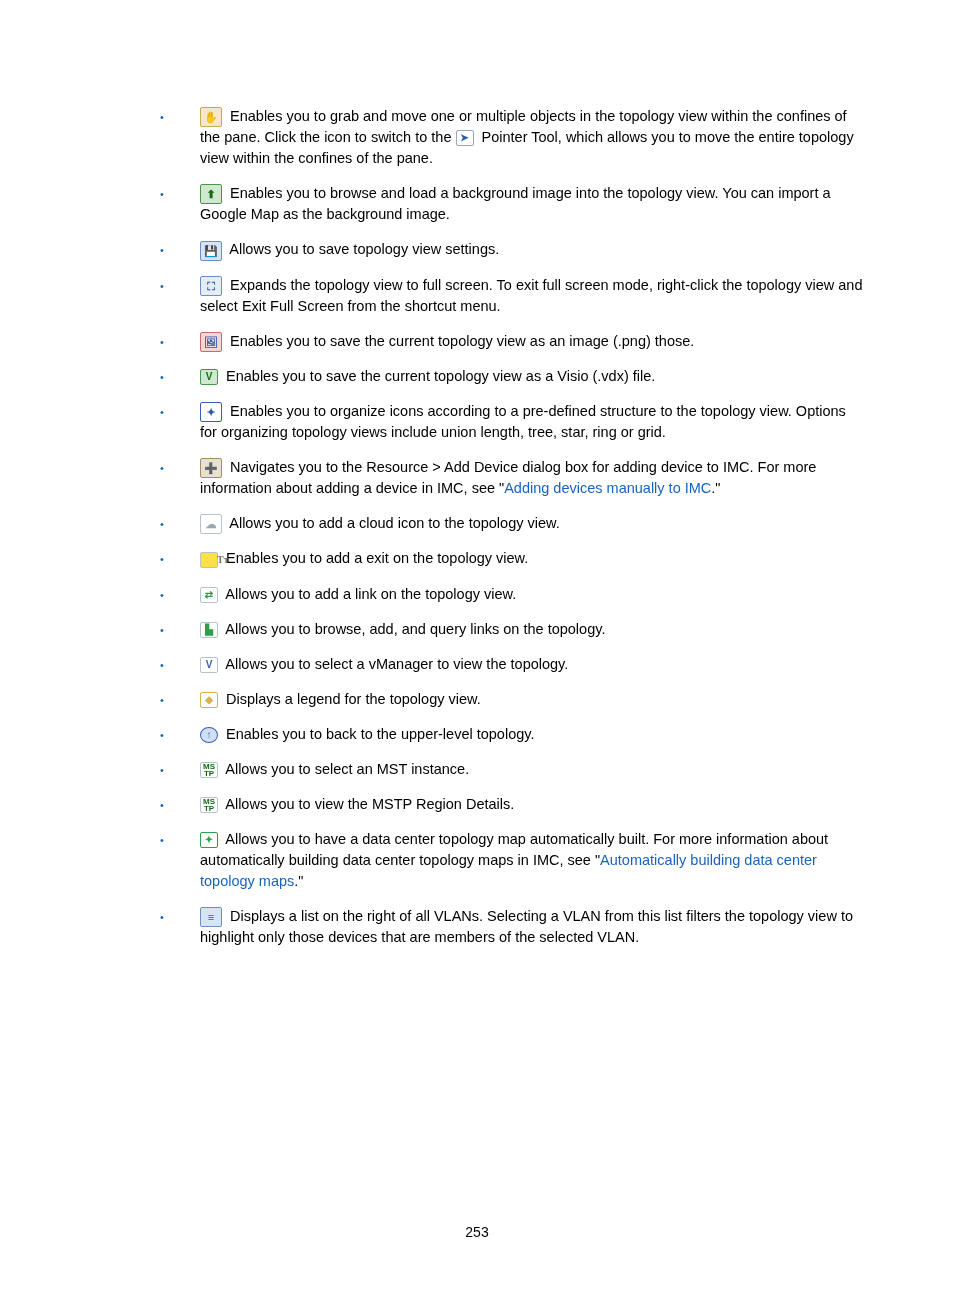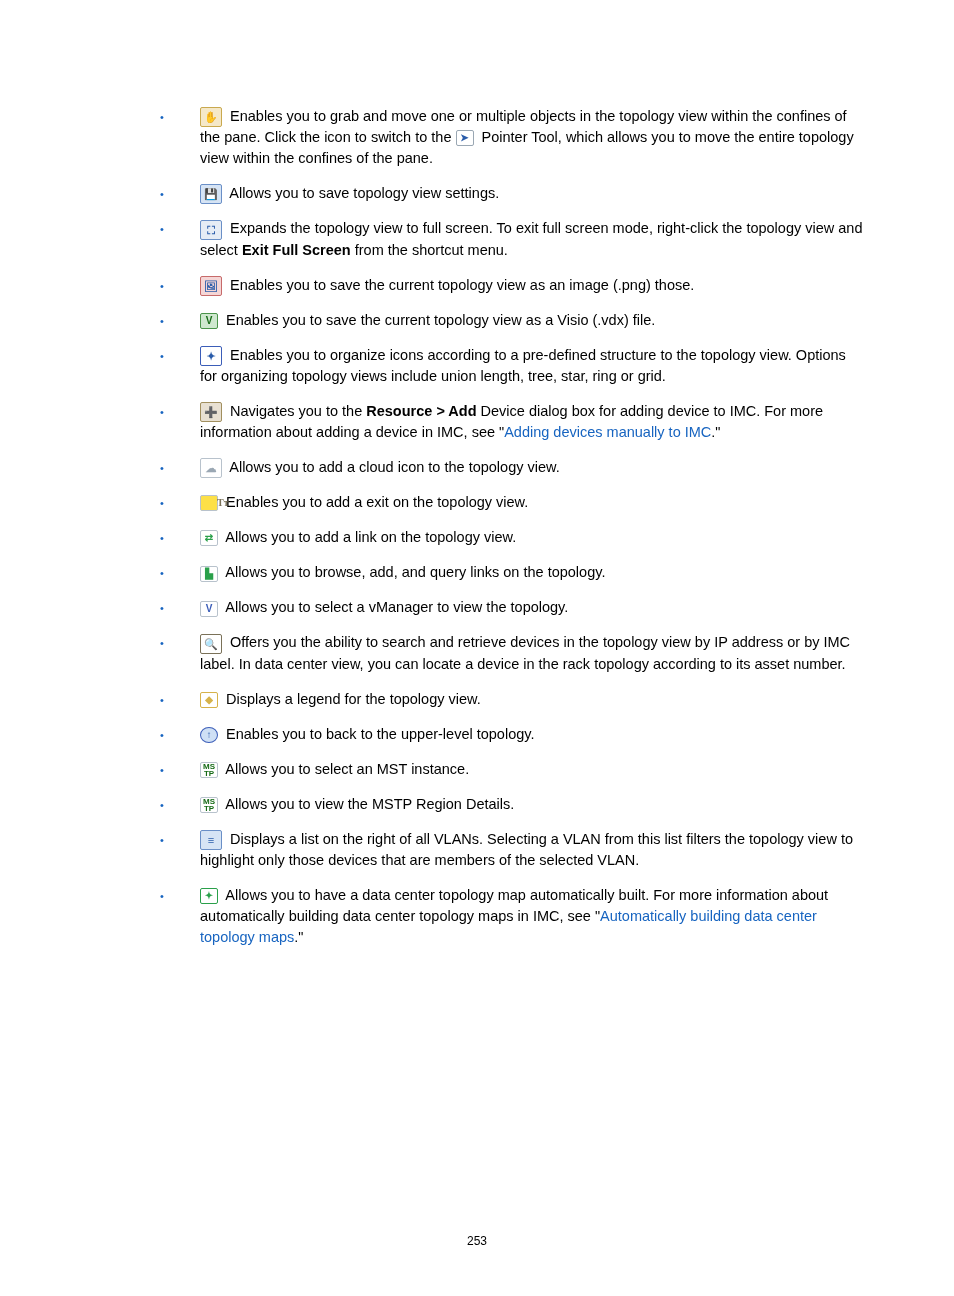--- a/index.html
+++ b/index.html
@@ -56,44 +56,48 @@
   .icon.tiny {
     width: 18px;
     height: 16px;
     line-height: 14px;
     font-size: 10px;
   }
   .link {
     color: #1764c0;
     cursor: pointer;
   }
-  b { font-weight: 700; }
+  b { font-weight: 400; }
   .page-num {
     position: absolute;
-    bottom: 48px;
+    bottom: 56px;
     left: 0;
     width: 100%;
     text-align: center;
-    font-size: 12px;
+    font-size: 14px;
   }
 </style>
 </head>
 <body>
 
 <div class="page">
 
   <ul class="bullets">
 
     <li>
       <span class="icon" style="background:#f5e8c8;border-color:#c9a94f;">✋</span>
       <span>Enables you to grab and move one or multiple objects in the topology view within the confines of the pane. Click the icon to switch to the </span>
       <span class="icon tiny" style="background:#fff;">➤</span>
       <span> Pointer Tool, which allows you to move the entire topology view within the confines of the pane.</span>
     </li>
 
+    <li>
+      <span class="icon" style="background:#cfe8cf;border-color:#4a944a;color:#176b17;">⬆</span>
+      <span>Enables you to browse and load a background image into the topology view. You can import a Google Map as the background image.</span>
+    </li>
 
 
     <li>
       <span class="icon" style="background:#d6e4f5;border-color:#6a8fc7;">💾</span>
       <span>Allows you to save topology view settings.</span>
     </li>
 
     <li>
       <span class="icon" style="background:#e6ecf5;border-color:#6a8fc7;">⛶</span>
       <span>Expands the topology view to full screen. To exit full screen mode, right-click the topology view and select </span><b>Exit Full Screen</b><span> from the shortcut menu.</span>
@@ -137,24 +141,20 @@
     <li>
       <span class="icon tiny" style="background:#fff;border-color:#b8c2cc;color:#2aa04a;">▙</span>
       <span>Allows you to browse, add, and query links on the topology.</span>
     </li>
 
     <li>
       <span class="icon tiny" style="background:#fff;border-color:#b8c2cc;color:#3b5db8;">V</span>
       <span>Allows you to select a vManager to view the topology.</span>
     </li>
 
-    <li>
-      <span class="icon" style="background:#fff;border-color:#7a7158;">🔍</span>
-      <span>Offers you the ability to search and retrieve devices in the topology view by IP address or by IMC label. In data center view, you can locate a device in the rack topology according to its asset number.</span>
-    </li>
 
     <li>
       <span class="icon tiny" style="background:#fff;border-color:#d6b24a;color:#d6b24a;">◆</span>
       <span>Displays a legend for the topology view.</span>
     </li>
 
     <li>
       <span class="icon tiny" style="background:#cfe0f5;border-color:#3b5db8;border-radius:50%;">↑</span>
       <span>Enables you to back to the upper-level topology.</span>
     </li>
@@ -163,25 +163,25 @@
       <span class="icon tiny" style="background:#fff;border-color:#b8c2cc;color:#176b17;font-size:8px;line-height:7px;">MS<br>TP</span>
       <span>Allows you to select an MST instance.</span>
     </li>
 
     <li>
       <span class="icon tiny" style="background:#fff;border-color:#b8c2cc;color:#176b17;font-size:8px;line-height:7px;">MS<br>TP</span>
       <span>Allows you to view the MSTP Region Details.</span>
     </li>
 
     <li>
-      <span class="icon" style="background:#d6e4f5;border-color:#6a8fc7;">≡</span>
-      <span>Displays a list on the right of all VLANs. Selecting a VLAN from this list filters the topology view to highlight only those devices that are members of the selected VLAN.</span>
+      <span class="icon tiny" style="background:#fff;border-color:#2aa04a;color:#2aa04a;">✦</span>
+      <span>Allows you to have a data center topology map automatically built. For more information about automatically building data center topology maps in IMC, see "</span><span class="link">Automatically building data center topology maps</span><span>."</span>
     </li>
 
     <li>
-      <span class="icon tiny" style="background:#fff;border-color:#2aa04a;color:#2aa04a;">✦</span>
-      <span>Allows you to have a data center topology map automatically built. For more information about automatically building data center topology maps in IMC, see "</span><span class="link">Automatically building data center topology maps</span><span>."</span>
+      <span class="icon" style="background:#d6e4f5;border-color:#6a8fc7;">≡</span>
+      <span>Displays a list on the right of all VLANs. Selecting a VLAN from this list filters the topology view to highlight only those devices that are members of the selected VLAN.</span>
     </li>
 
   </ul>
 
   <div class="page-num">253</div>
 </div>
 
 </body></html>

